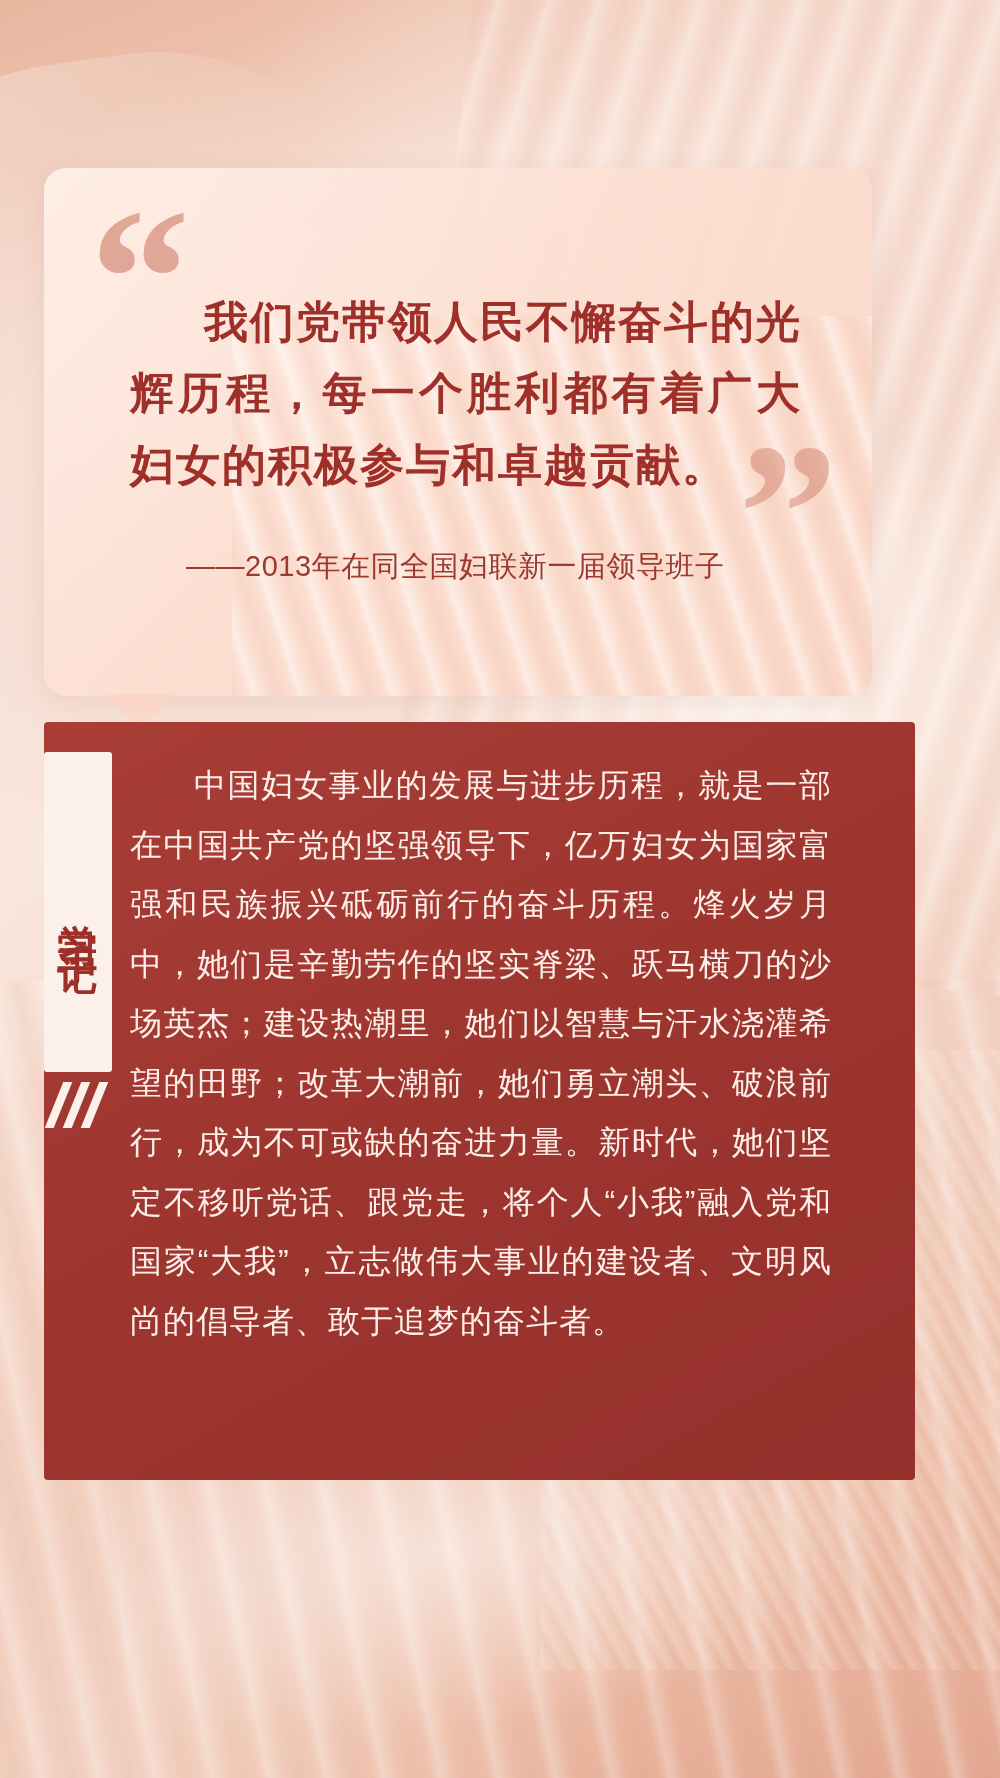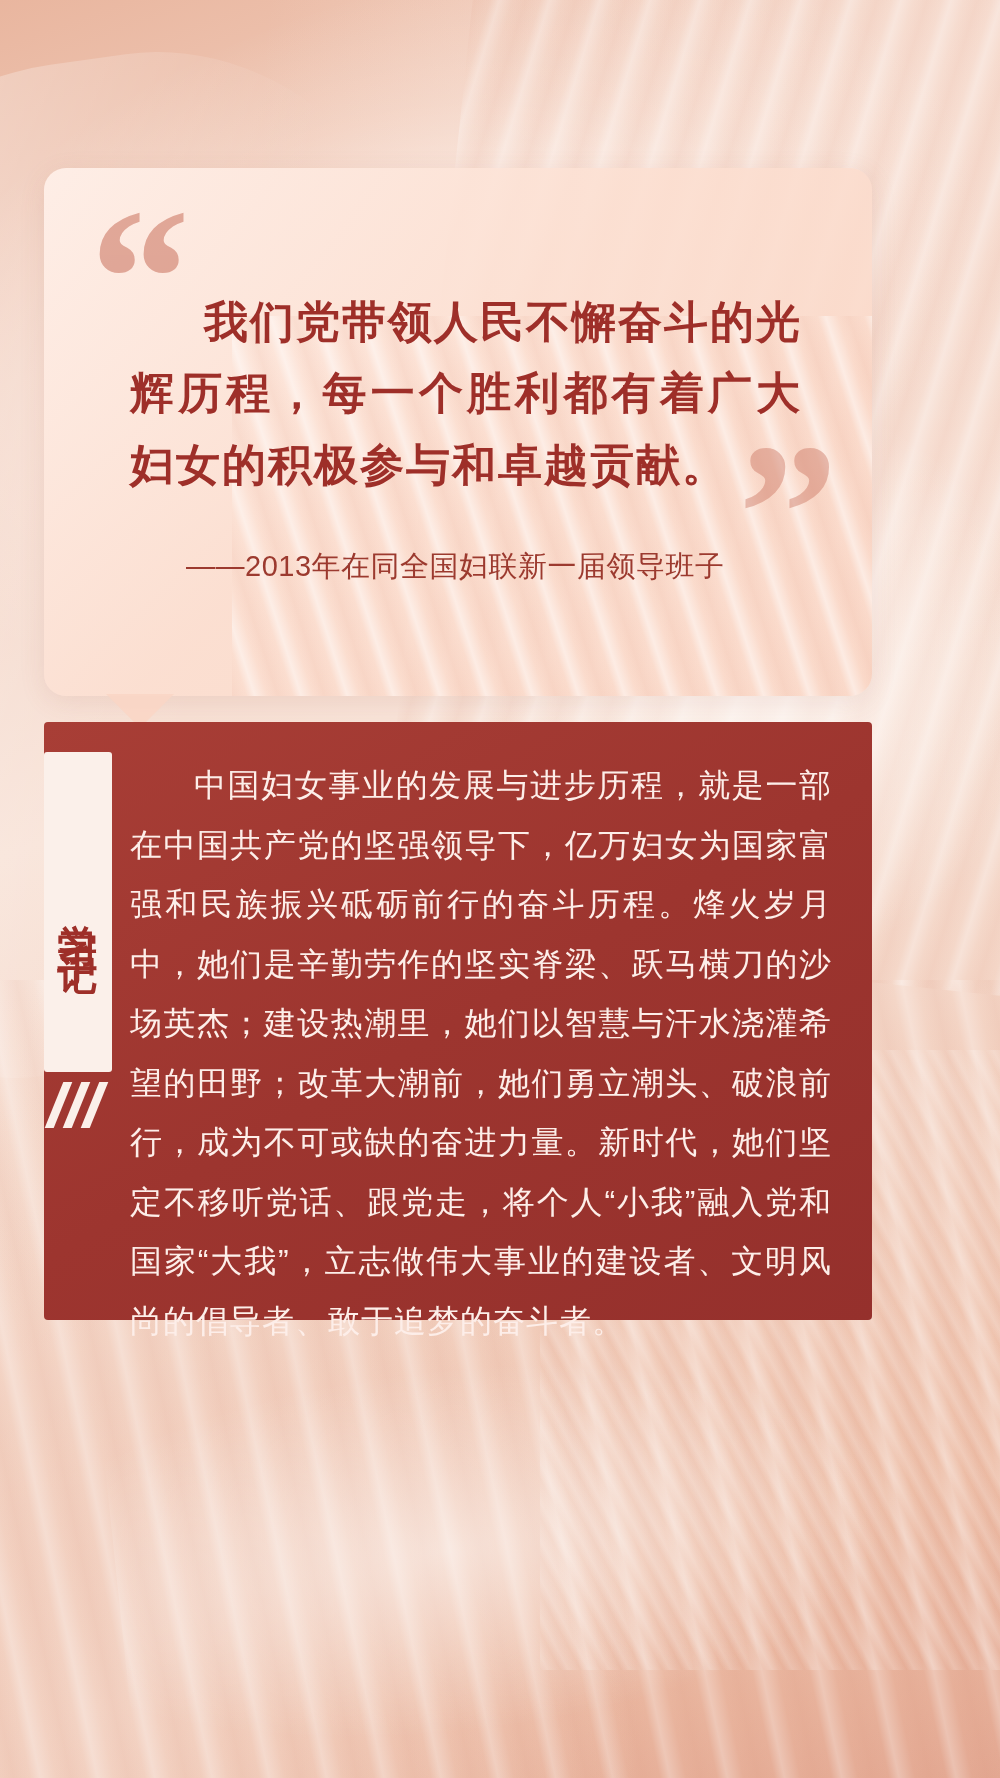--- a/index.html
+++ b/index.html
@@ -165,23 +165,24 @@
     border-right: 34px solid transparent;
     border-top: 34px solid rgba(250,214,197,.92);
   }
 
   
   .body-card {
     position: absolute;
     left: 44px;
     top: 722px;
     width: 828px;
-    height: 598px;
+    height: 758px;
     background: linear-gradient(150deg, #a83e36 0%, #9d352f 50%, #95302c 100%);
     border-radius: 4px;
+    padding-left: 43px;
   }
   .body-text {
     position: absolute;
     left: 86px;
     top: 34px;
     width: 702px;
     color: #fdeee9;
     font-size: 32px;
     line-height: 1.86;
     letter-spacing: 1px;

